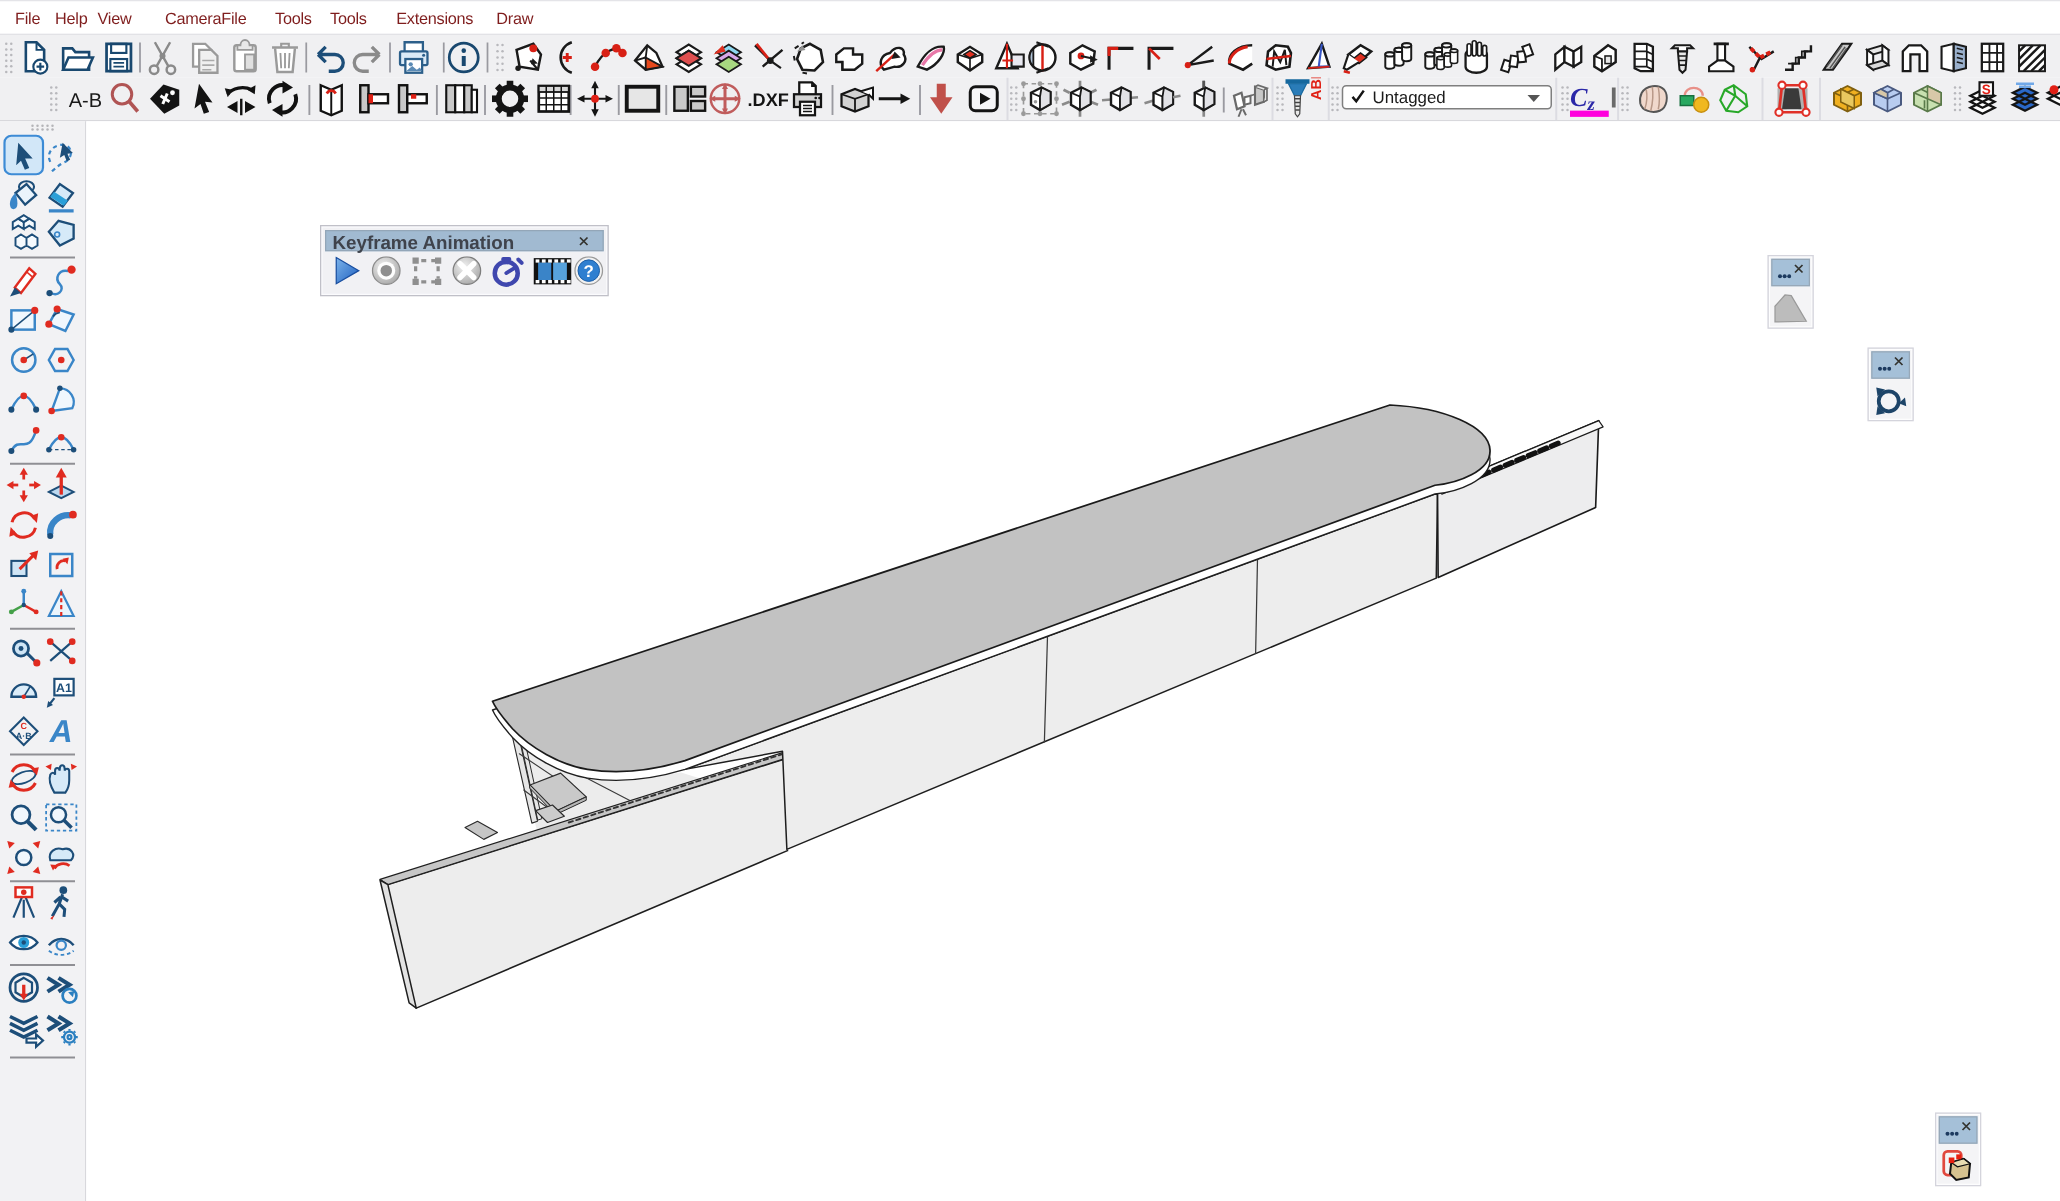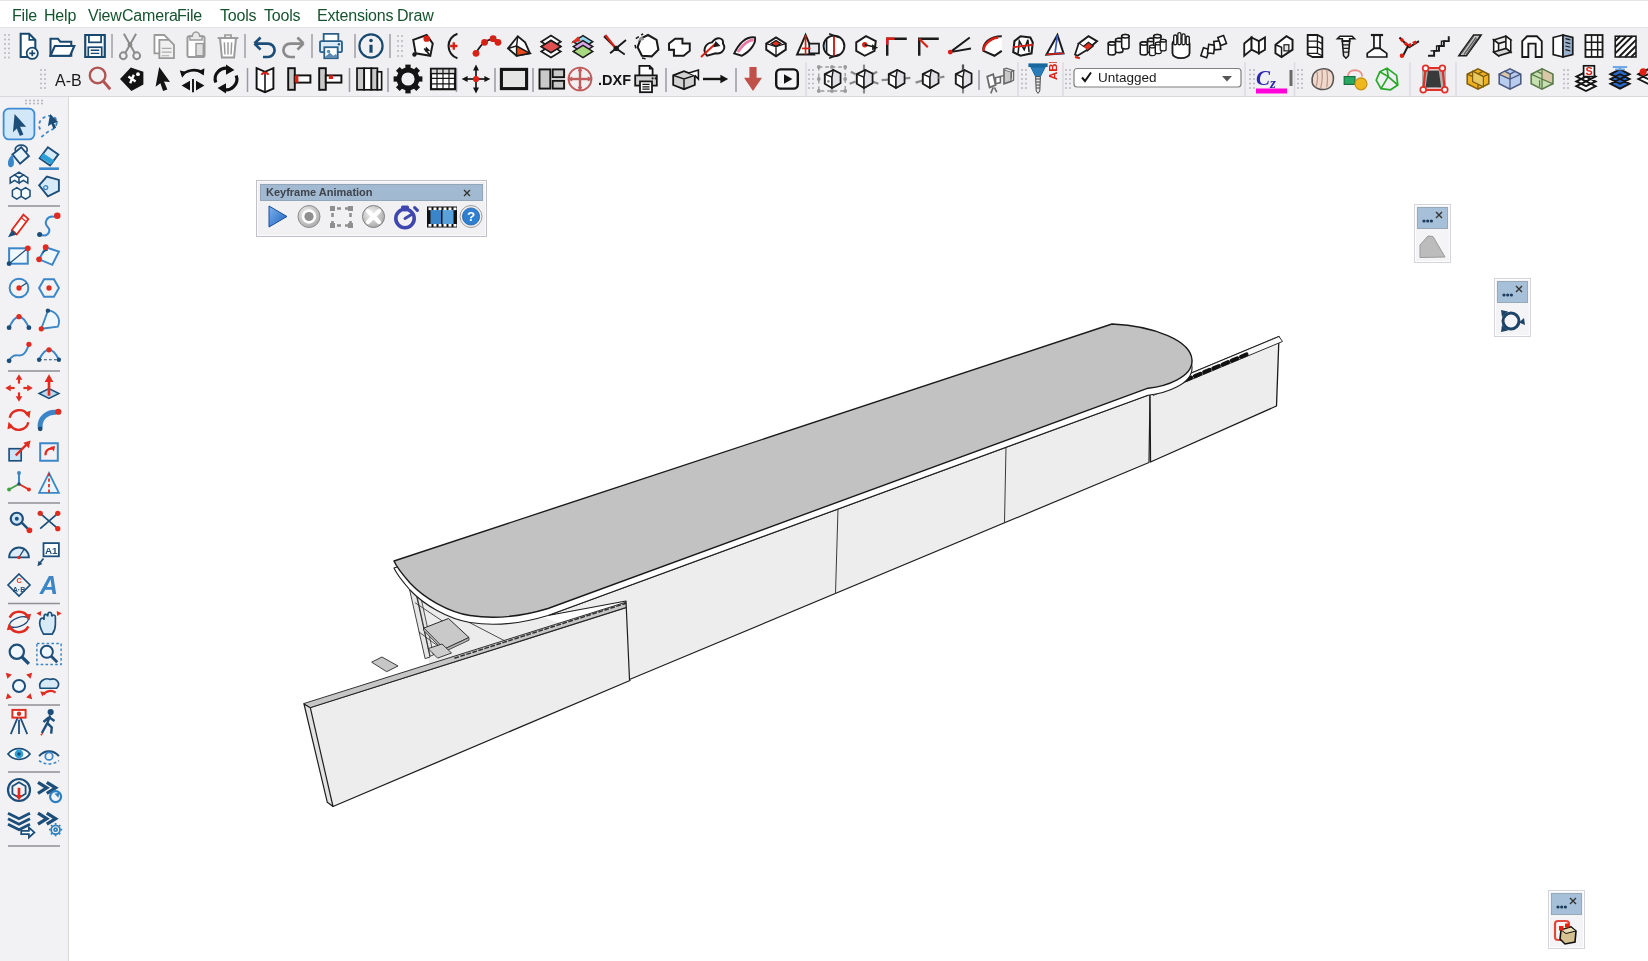--- a/index.html
+++ b/index.html
@@ -1,36 +1,36 @@
 <!DOCTYPE html>
 <html><head><meta charset="utf-8">
 <style>
 html,body{margin:0;padding:0}
 body{width:1648px;height:961px;overflow:hidden;background:#fff;font-family:"Liberation Sans",sans-serif;position:relative}
 #menubar{position:absolute;left:0;top:0;width:1648px;height:27px;background:#fff;border-top:1px solid #e4e4e8;box-sizing:border-box}
-#menubar span{position:absolute;top:6px;font-size:16px;letter-spacing:-0.2px;color:#14532d}
+#menubar span{position:absolute;top:6px;font-size:13px;letter-spacing:-0.2px;color:#7f1d1d}
 #tb1{position:absolute;left:0;top:27px;width:1648px;height:35px;background:#f0f0f2;border-top:1px solid #e2e2e6;box-sizing:border-box}
 #tb2{position:absolute;left:0;top:62px;width:1648px;height:35px;background:#f0f0f2;border-bottom:1px solid #d8d8dc;box-sizing:border-box}
 #ltb{position:absolute;left:0;top:97px;width:69px;height:864px;background:#f2f2f4;border-right:1px solid #d8d8dc;box-sizing:border-box}
 #canvas{position:absolute;left:69px;top:97px;width:1579px;height:864px;background:#fff}
 .mini{position:absolute;background:#f4f4f6;border:1px solid #d4d4dc;box-shadow:0 0 0 1px #fdfdfe inset}
 .mini .tbar{position:absolute;left:2px;top:2px;right:2px;height:20px;background:#a5c0d8;border:1px solid #97a8b8}
 .mini .dots{position:absolute;left:4px;top:11px;width:11px;height:4px}
 .mini .x{position:absolute;right:4px;top:3px;width:8px;height:8px}
 #kfa{position:absolute;left:256px;top:180px;width:229px;height:55px;background:#f1f1f4;border:1px solid #c0c0c8;box-shadow:0 0 0 1px #fbfbfd inset}
 #kfa .tbar{position:absolute;left:3px;top:3px;width:223px;height:17px;background:#a1bad1;border:1px solid #93a6b8;box-sizing:border-box}
-#kfa .title{position:absolute;left:5px;top:1px;font-size:11px;font-weight:bold;color:#3f434c}
+#kfa .title{position:absolute;left:5px;top:1px;font-size:15px;font-weight:bold;color:#3f434c}
 #kfa .x{position:absolute;right:10px;top:4px;width:9px;height:9px}
 </style></head>
 <body>
 <div id="menubar">
 <span style="left:12px">File</span>
 <span style="left:44px">Help</span>
-<span style="left:88px">View</span>
-<span style="left:122px">Camera</span>
+<span style="left:78px">View</span>
+<span style="left:132px">Camera</span>
 <span style="left:177px">File</span>
 <span style="left:220px">Tools</span>
 <span style="left:264px">Tools</span>
 <span style="left:317px">Extensions</span>
 <span style="left:397px">Draw</span>
 </div>
 <svg id="tb1" width="1648" height="35">
 <defs>
 <g id="gbx">
         <path d="M-7 -3 L0 -7.5 L7 -3 L7 4 L0 8.5 L-7 4 Z" fill="#fff" stroke="#1a1a1a" stroke-width="1.5"></path>

